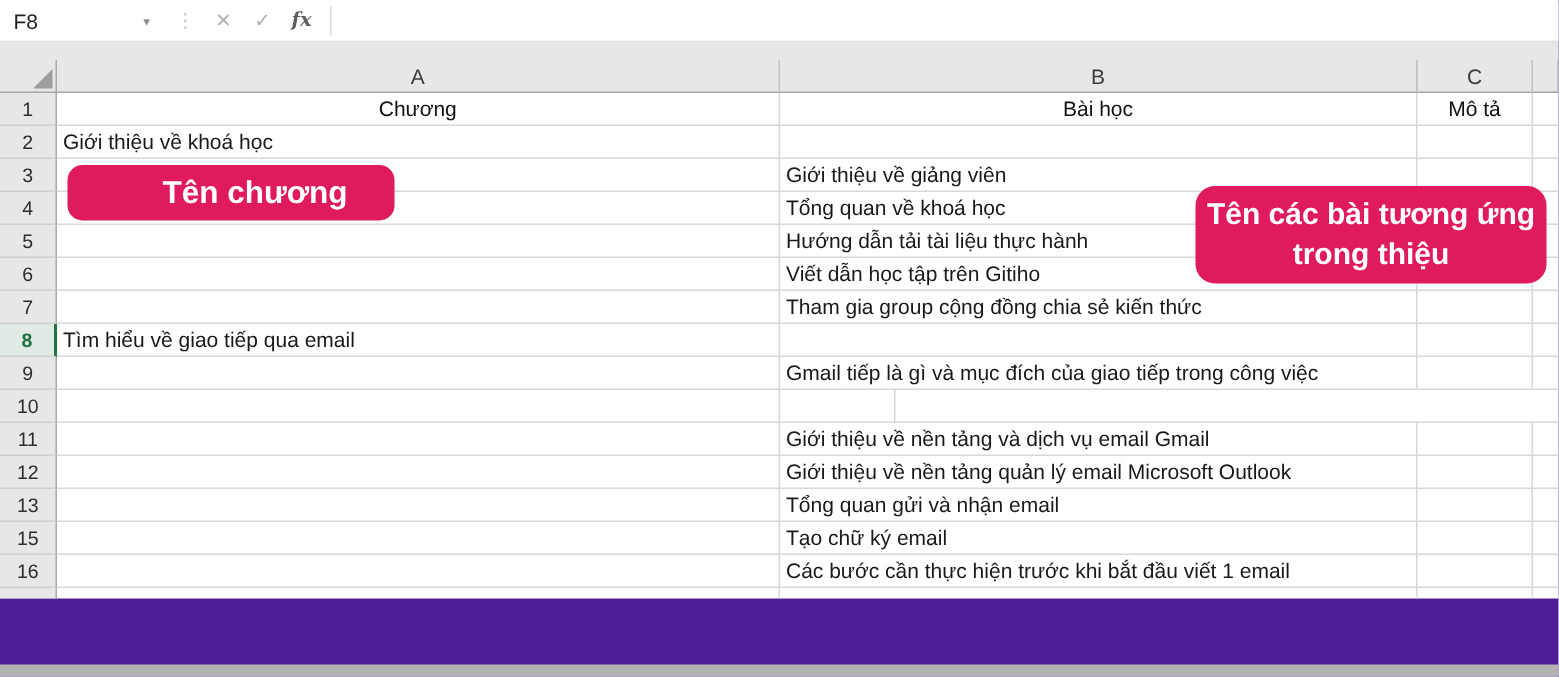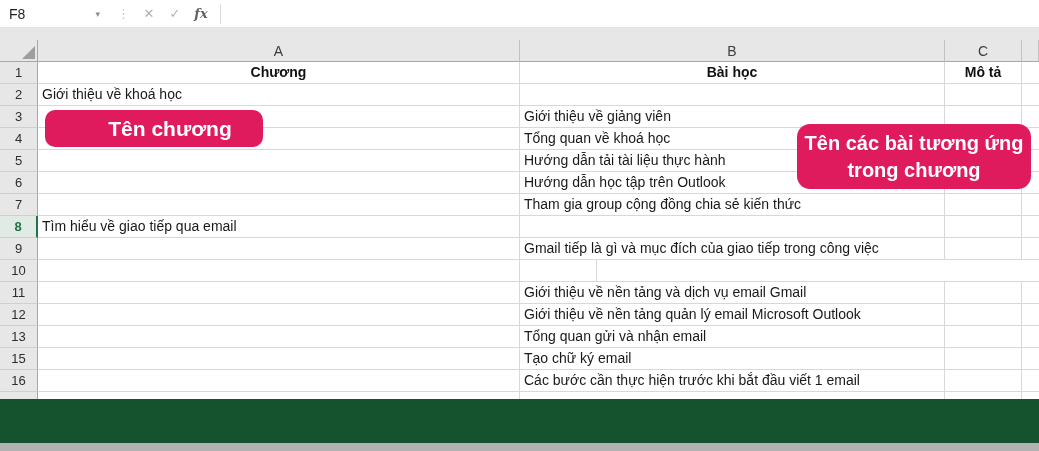--- a/index.html
+++ b/index.html
@@ -1,18 +1,18 @@
 <!DOCTYPE html>
 <html><head>
 <meta charset="utf-8">
 <style>
   * { margin:0; padding:0; box-sizing:border-box; }
   html,body { width:1039px; height:451px; overflow:hidden; background:#fff;
               font-family:"Liberation Sans","DejaVu Sans",sans-serif; }
-  #app { position:relative; width:1039px; height:451px; background:#14532d; }
+  #app { position:relative; width:1039px; height:451px; background:#4c1d95; }
 
   
   .topbar { position:absolute; left:0; top:0; width:1039px; height:28px;
             background:#fff; display:flex; align-items:center; border-bottom:1px solid #e2e2e2; }
   .namebox { width:110px; height:100%; display:flex; align-items:center;
              padding-left:9px; font-size:14px; color:#1f1f1f; position:relative; }
   .namebox .caret { position:absolute; right:10px; top:9px; font-size:9px; color:#8f8f8f; }
   .sep-dots { width:26px; text-align:center; color:#c3c3c3; font-size:13px; letter-spacing:-1px; }
   .fbtn { width:26px; height:24px; display:flex; align-items:center; justify-content:center;
           font-size:13px; color:#b1b1b1; }
@@ -39,21 +39,21 @@
 
   .grid-row { display:flex; height:22px; background:#fff; }
   .row-num { width:38px; background:#e7e7e7; color:#2e2e2e; font-size:13px;
              display:flex; align-items:center; justify-content:center;
              border-right:1px solid #a8a8a8; border-bottom:1px solid #cfcfcf; }
   .cell { height:22px; font-size:14px; color:#191919; line-height:21px;
           padding:0 4px; white-space:nowrap; overflow:visible;
           border-right:1px solid #d8d8d8; border-bottom:1px solid #d8d8d8; background:transparent; }
   .col-a { width:482px; } .col-b { width:425px; } .col-c { width:77px; }
   .col-d { flex:1; border-right:none; }
-  .header-row .cell { font-weight:bold; text-align:center; color:#111; }
+  .header-row .cell { font-weight:normal; text-align:center; color:#111; }
   .selected-row .row-num { background:#e2eae5; color:#217346; font-weight:bold;
                            border-right:2px solid #217346; }
   .partial-row { height:7px; overflow:hidden; }
   .partial-row .row-num, .partial-row .cell { border-bottom:none; }
 
   
   .callout { position:absolute; background:#e01b5d; color:#fff; font-weight:bold;
              display:flex; align-items:center; justify-content:center; text-align:center;
              z-index:5; }
   .callout-chapter { left:45px; top:110px; width:218px; height:37px;
@@ -127,21 +127,21 @@
         <div class="grid-row">
     <div class="row-num">5</div>
     <div class="cell col-a"></div>
     <div class="cell col-b">Hướng dẫn tải tài liệu thực hành</div>
     <div class="cell col-c"></div>
     <div class="cell col-d"></div>
   </div>
         <div class="grid-row">
     <div class="row-num">6</div>
     <div class="cell col-a"></div>
-    <div class="cell col-b">Hướng dẫn học tập trên Outlook</div>
+    <div class="cell col-b">Viết dẫn học tập trên Gitiho</div>
     <div class="cell col-c"></div>
     <div class="cell col-d"></div>
   </div>
         <div class="grid-row">
     <div class="row-num">7</div>
     <div class="cell col-a"></div>
     <div class="cell col-b">Tham gia group cộng đồng chia sẻ kiến thức</div>
     <div class="cell col-c"></div>
     <div class="cell col-d"></div>
   </div>
@@ -205,16 +205,16 @@
     <div class="grid-row partial-row">
       <div class="row-num"></div>
       <div class="cell col-a"></div>
       <div class="cell col-b"></div>
       <div class="cell col-c"></div>
       <div class="cell col-d"></div>
     </div>
   </div>
 
   <div class="callout callout-chapter">Tên chương</div>
-  <div class="callout callout-lessons">Tên các bài tương ứng trong chương</div>
+  <div class="callout callout-lessons">Tên các bài tương ứng trong thiệu</div>
 
   <div class="bottom-strip"></div>
 </div>
 
 </body></html>

